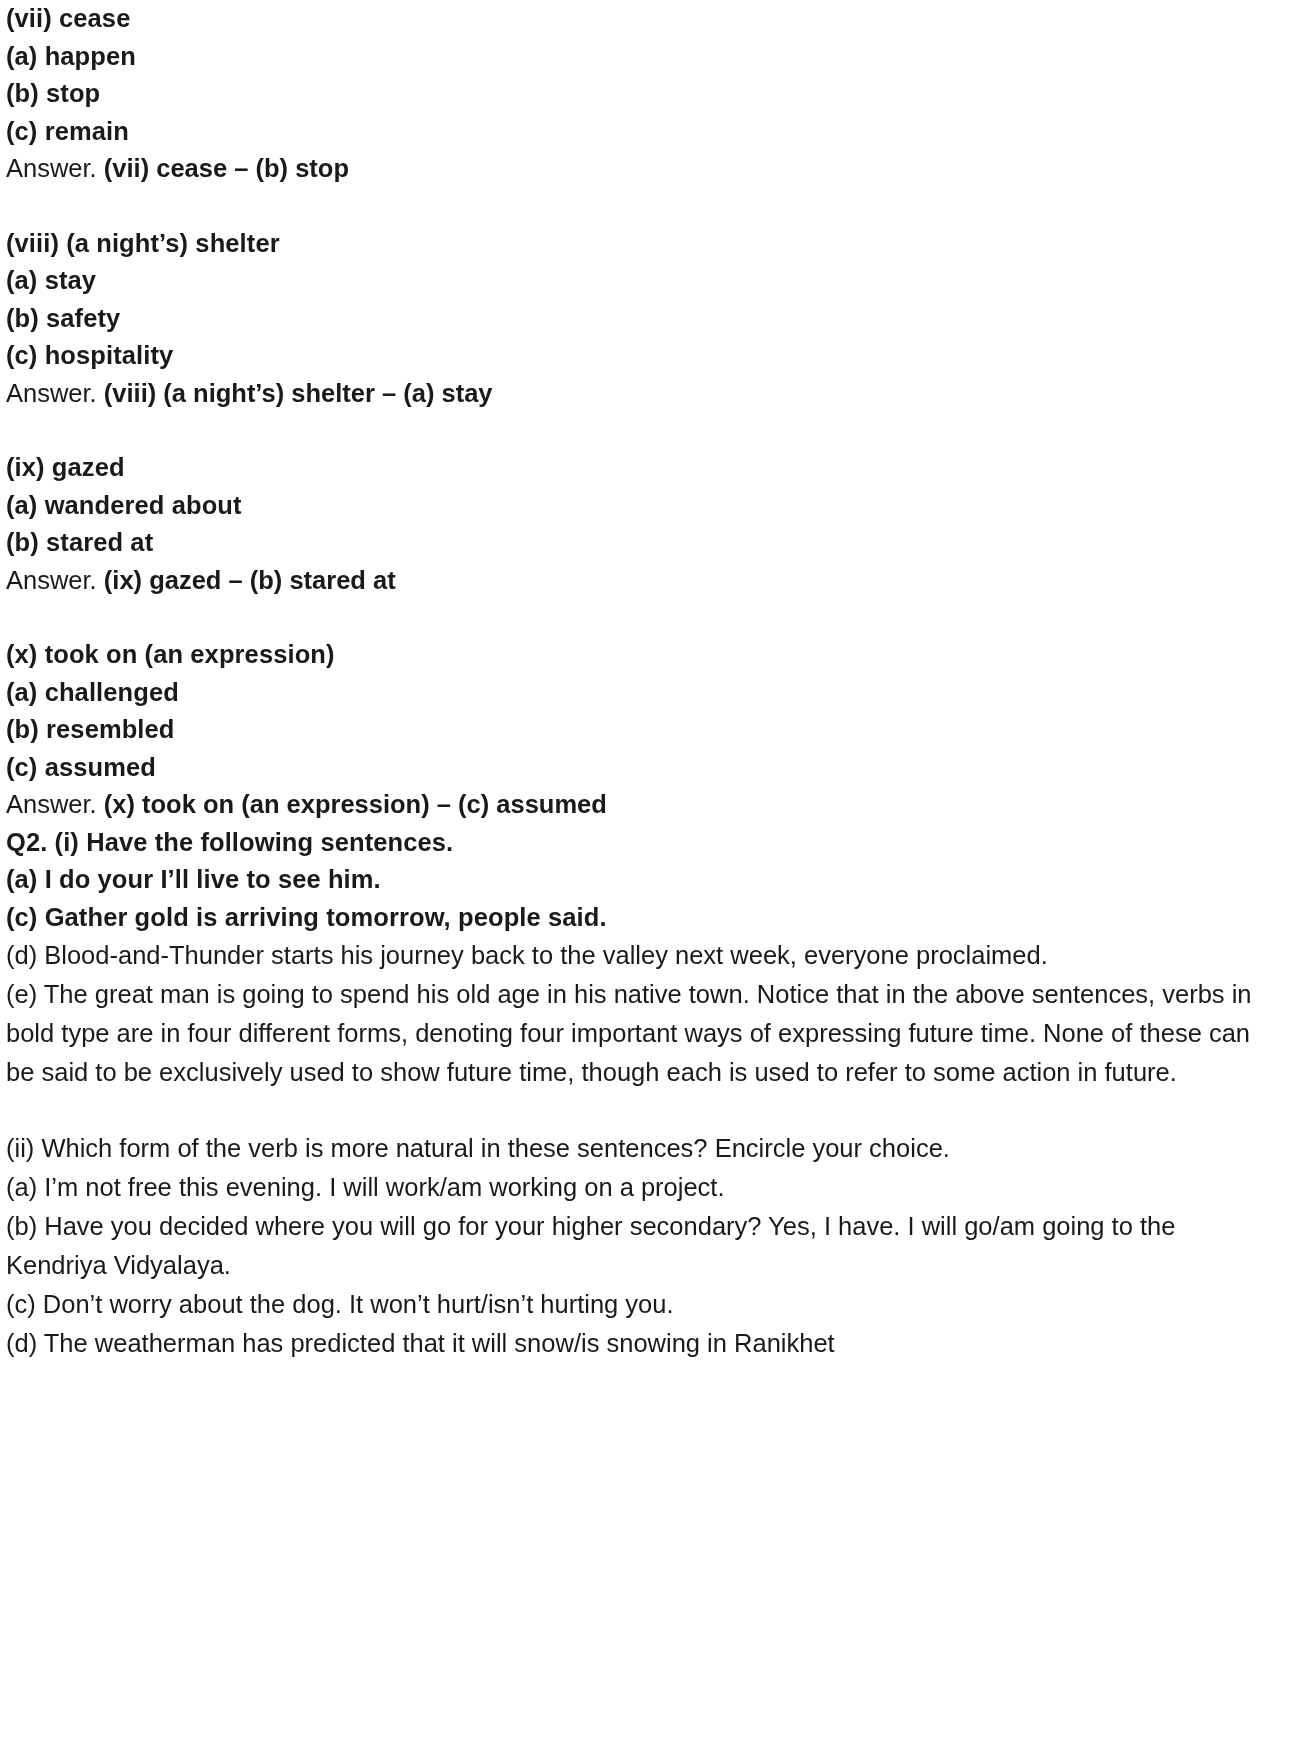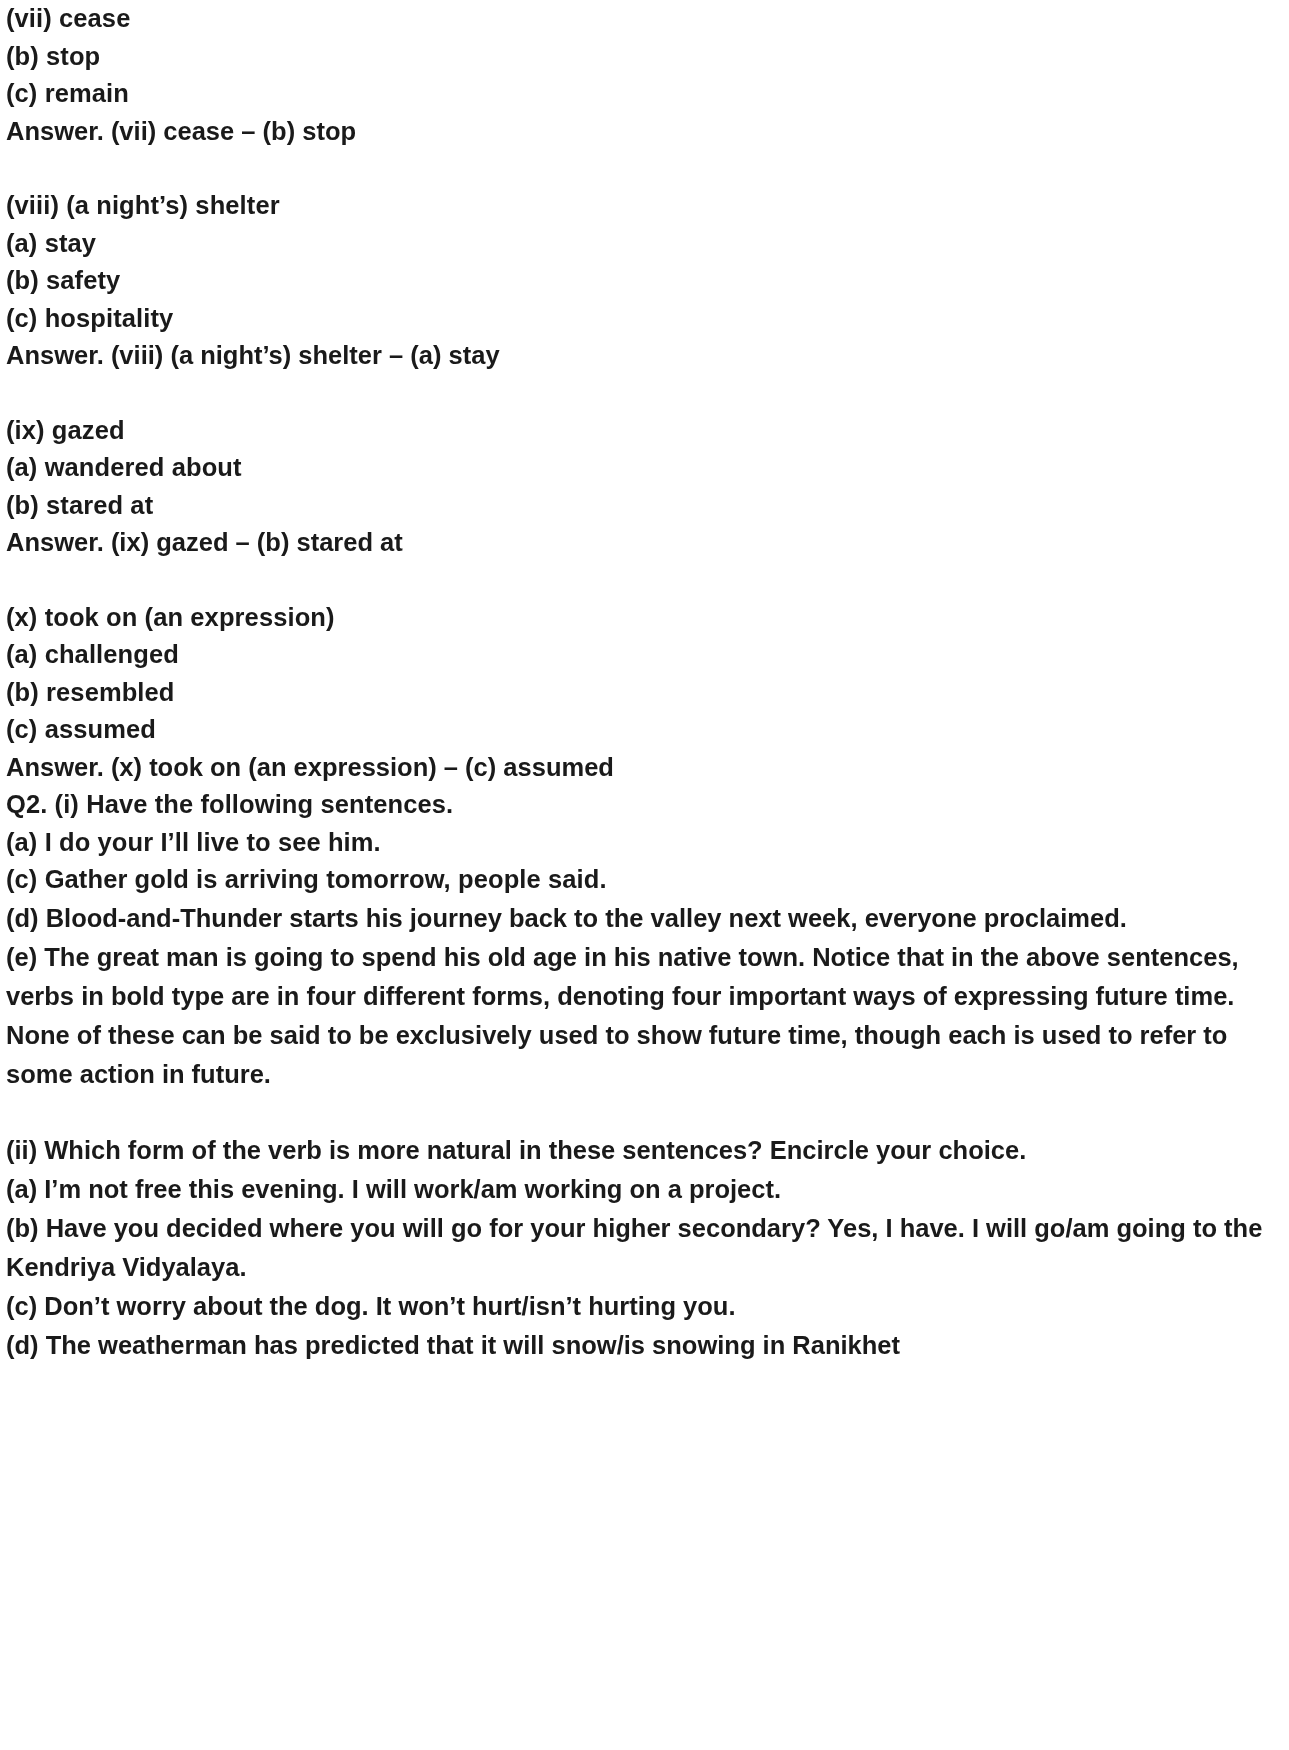--- a/index.html
+++ b/index.html
@@ -26,46 +26,47 @@
   }
   .bold {
     font-weight: bold;
   }
   .ans-line {
     font-size: 25.5px;
     line-height: 37.5px;
     white-space: pre-wrap;
   }
   .ans-line .lbl {
-    font-weight: bold;
+    font-weight: normal;
   }
   .ans-line .txt {
     font-weight: bold;
   }
   .gap {
     height: 37px;
   }
   .block {
     margin: 0;
     padding: 0;
   }
   .para {
     font-size: 25.5px;
     line-height: 39px;
-    font-weight: bold;
+    font-weight: normal;
     white-space: pre-wrap;
   }
 </style>
 </head>
 <body>
 
 <div class="page">
 
   <div class="block">
     <div class="line bold">(vii) cease</div>
+    <div class="line bold">(a) happen</div>
     <div class="line bold">(b) stop</div>
     <div class="line bold">(c) remain</div>
     <div class="ans-line"><span class="lbl">Answer.</span><span class="txt"> (vii) cease – (b) stop</span></div>
   </div>
 
   <div class="gap"></div>
 
   <div class="block">
     <div class="line bold">(viii) (a night’s) shelter</div>
     <div class="line bold">(a) stay</div>

